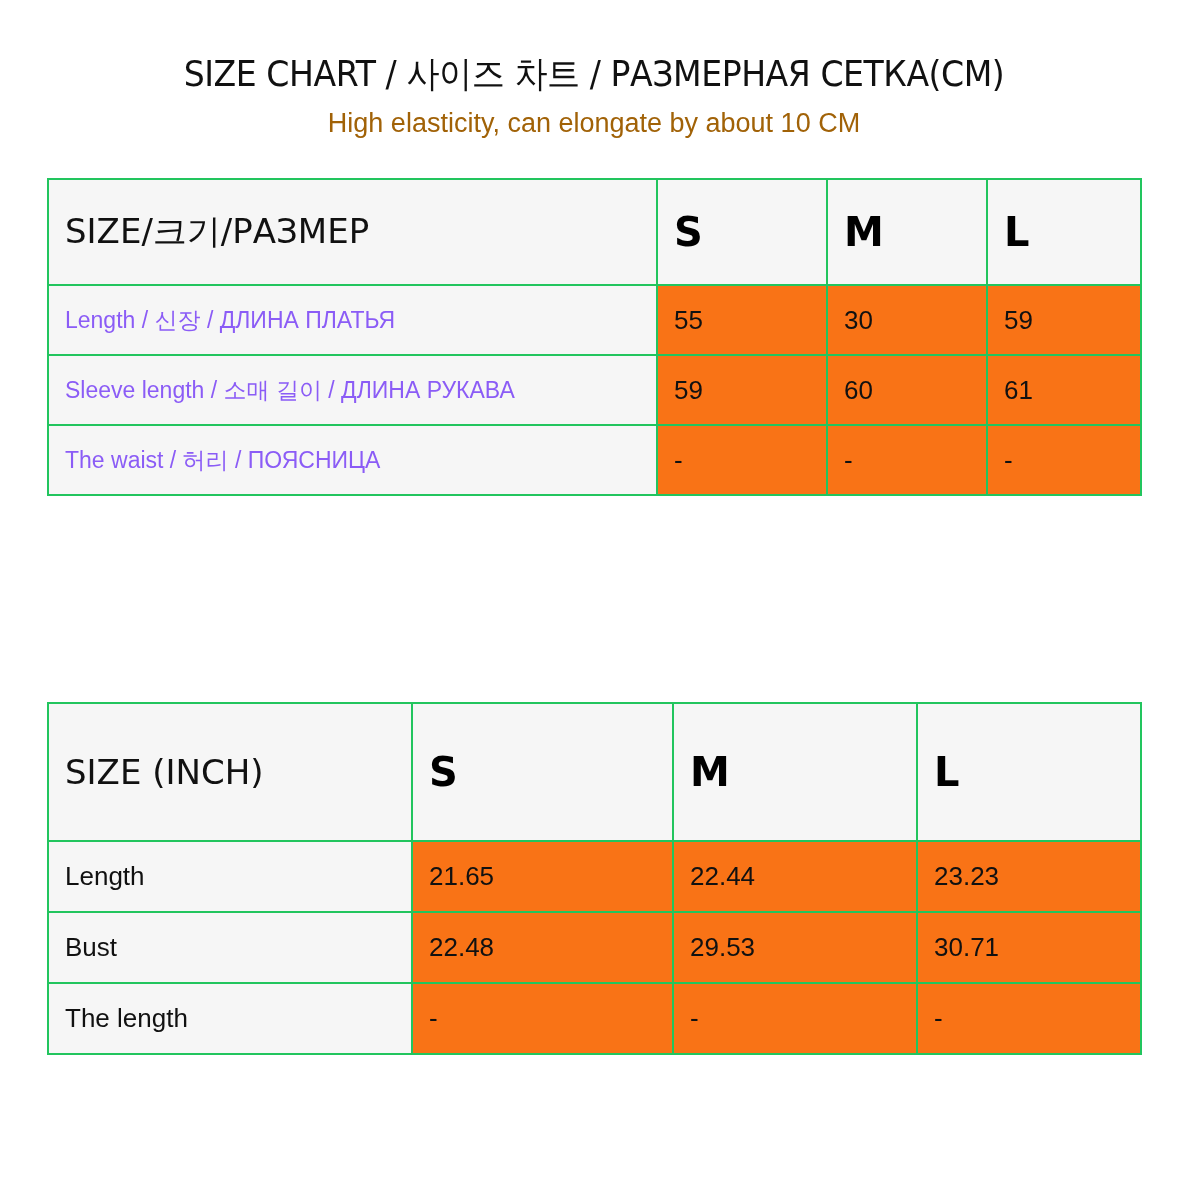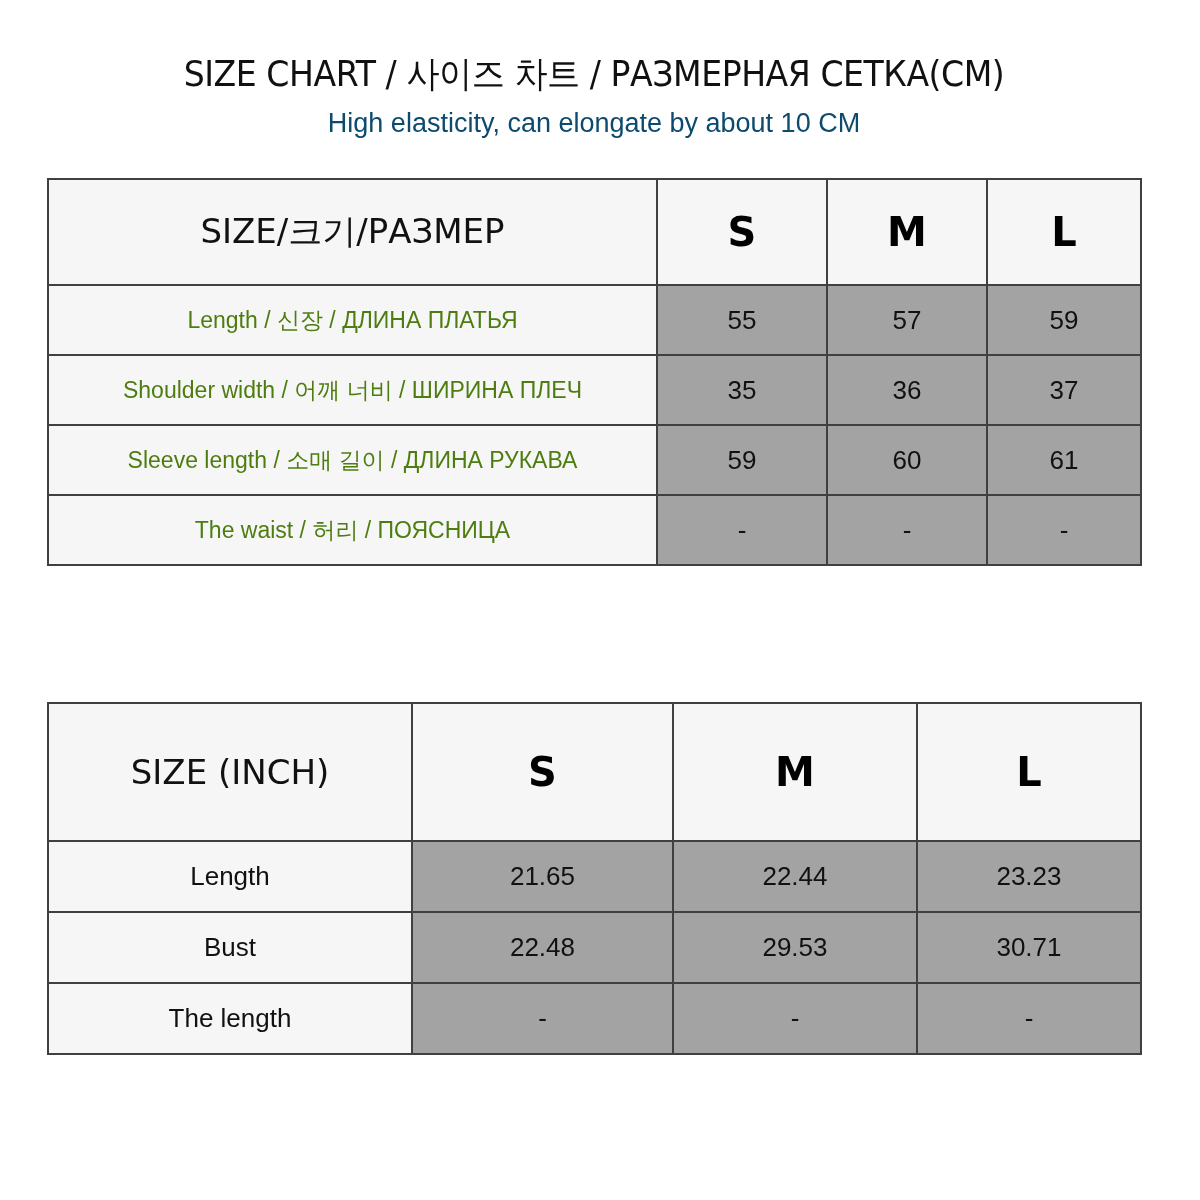--- a/index.html
+++ b/index.html
@@ -1,28 +1,28 @@
 <!DOCTYPE html>
 <html><head>
 <meta charset="utf-8">
 <style>
   html, body { margin: 0; padding: 0; background: #ffffff; }
   body { width: 1200px; height: 1200px; position: relative; overflow: hidden; font-family: "Liberation Sans", sans-serif; color: #111; }
   .title { position: absolute; top: 50px; left: 0; width: 1188px; text-align: center; font-family: "DejaVu Sans", sans-serif; font-size: 36px; letter-spacing: -0.5px; color: #111; transform: scaleX(0.92); }
-  .subtitle { position: absolute; top: 108px; left: 0; width: 1188px; text-align: center; font-family: "Liberation Sans", sans-serif; font-size: 27px; color: #0c4a6e; }
+  .subtitle { position: absolute; top: 108px; left: 0; width: 1188px; text-align: center; font-family: "Liberation Sans", sans-serif; font-size: 27px; color: #a16207; }
   table { position: absolute; border-collapse: collapse; table-layout: fixed; }
-  td, th { border: 2px solid #404040; text-align: center; vertical-align: middle; padding: 16px; }
+  td, th { border: 2px solid #22c55e; text-align: left; vertical-align: middle; padding: 16px; }
   .label-cell { background: #f6f6f6; }
   .head-row th { background: #f6f6f6; }
-  .val-cell { background: #a3a3a3; }
+  .val-cell { background: #f97316; }
   #cm-table { left: 47px; top: 178px; width: 1093px; }
   #in-table { left: 47px; top: 702px; width: 1093px; }
   .head-label { font-family: "DejaVu Sans", sans-serif; font-weight: normal; font-size: 34px; color: #111; }
   .head-size { font-family: "DejaVu Sans", sans-serif; font-weight: bold; font-size: 40px; color: #000; }
-  .row-label { font-size: 23px; color: #4d7c0f; }
+  .row-label { font-size: 23px; color: #8b5cf6; }
   .row-label-in { font-size: 26px; color: #111; }
   .val { font-size: 26px; color: #111; }
   #cm-table .head-row { height: 106px; }
   #cm-table .data-row { height: 70px; }
   #in-table .head-row { height: 138px; }
   #in-table .data-row { height: 71px; }
 </style>
 </head>
 <body>
 
@@ -39,28 +39,22 @@
   <tbody>
       <tr class="head-row">
     <th class="head-label">SIZE/크기/РАЗМЕР</th>
     <th class="head-size">S</th>
     <th class="head-size">M</th>
     <th class="head-size">L</th>
   </tr>
   <tr class="data-row">
     <td class="label-cell row-label">Length  / 신장  /  ДЛИНА ПЛАТЬЯ</td>
     <td class="val-cell val">55</td>
-    <td class="val-cell val">57</td>
+    <td class="val-cell val">30</td>
     <td class="val-cell val">59</td>
-  </tr>
-  <tr class="data-row">
-    <td class="label-cell row-label">Shoulder width  /  어깨  너비  /  ШИРИНА ПЛЕЧ</td>
-    <td class="val-cell val">35</td>
-    <td class="val-cell val">36</td>
-    <td class="val-cell val">37</td>
   </tr>
   <tr class="data-row">
     <td class="label-cell row-label">Sleeve length / 소매  길이  /  ДЛИНА РУКАВА</td>
     <td class="val-cell val">59</td>
     <td class="val-cell val">60</td>
     <td class="val-cell val">61</td>
   </tr>
   <tr class="data-row">
     <td class="label-cell row-label">The waist  / 허리  /  ПОЯСНИЦА</td>
     <td class="val-cell val">-</td>

